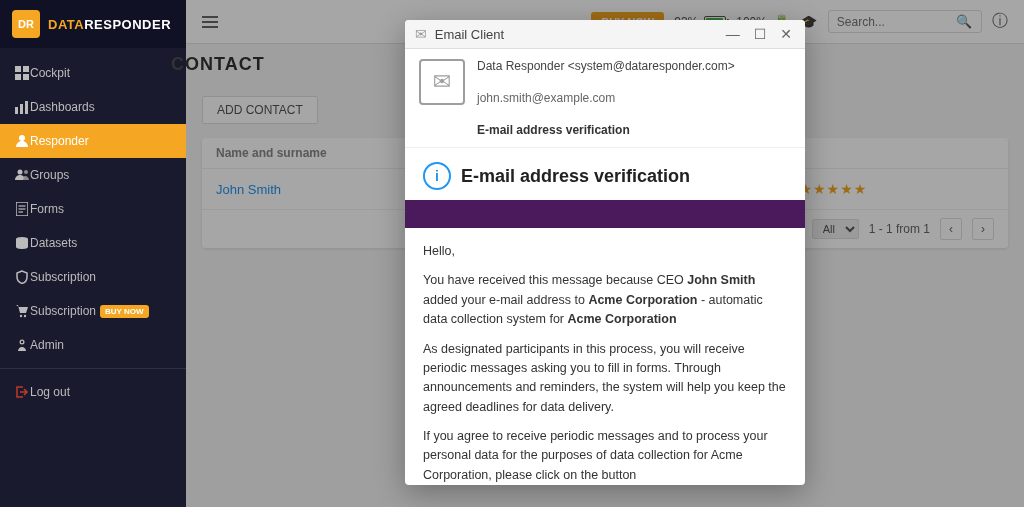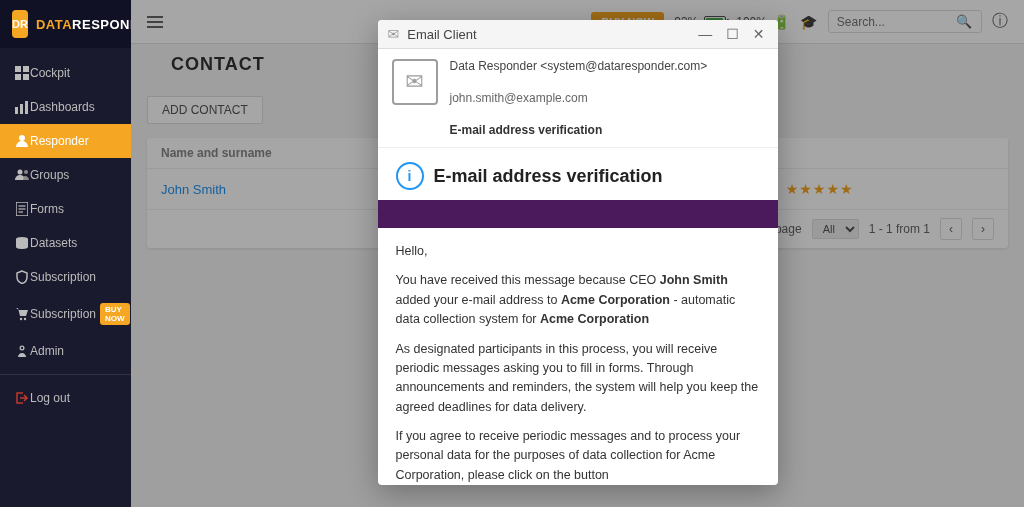--- a/index.html
+++ b/index.html
@@ -1,19 +1,19 @@
 <!DOCTYPE html>
 <html><head>
   <meta charset="utf-8">
   <style>
     * { box-sizing: border-box; margin: 0; padding: 0; }
     body { font-family: 'Segoe UI', Arial, sans-serif; font-size: 13px; background: #f0f0f0; display: flex; height: 507px; overflow: hidden; }
 
     
-    .sidebar { width: 131px; background: #1a1a2e; color: #ccc; display: flex; flex-direction: column; height: 100%; flex-shrink: 0; }
+    .sidebar { width: 186px; background: #1a1a2e; color: #ccc; display: flex; flex-direction: column; height: 100%; flex-shrink: 0; }
     .sidebar-logo { display: flex; align-items: center; padding: 10px 12px; background: #111125; gap: 8px; }
     .logo-icon { width: 28px; height: 28px; background: #f5a623; border-radius: 4px; display: flex; align-items: center; justify-content: center; color: white; font-weight: bold; font-size: 11px; }
     .logo-text { color: white; font-weight: bold; font-size: 13px; letter-spacing: 0.5px; }
     .logo-text span { color: #f5a623; }
     .sidebar-menu { flex: 1; padding-top: 8px; }
     .sidebar-item { display: flex; align-items: center; padding: 9px 14px; cursor: pointer; font-size: 12px; color: #bbb; position: relative; }
     .sidebar-item.active { background: #f5a623; color: white; }
     .sidebar-item .s-icon { width: 16px; height: 16px; display: flex; align-items: center; justify-content: center; flex-shrink: 0; }
     .sidebar-divider { height: 1px; background: rgba(255,255,255,0.1); margin: 6px 0; }
     .buy-now-badge { background: #f5a623; color: white; font-size: 9px; padding: 2px 5px; border-radius: 3px; font-weight: bold; }

